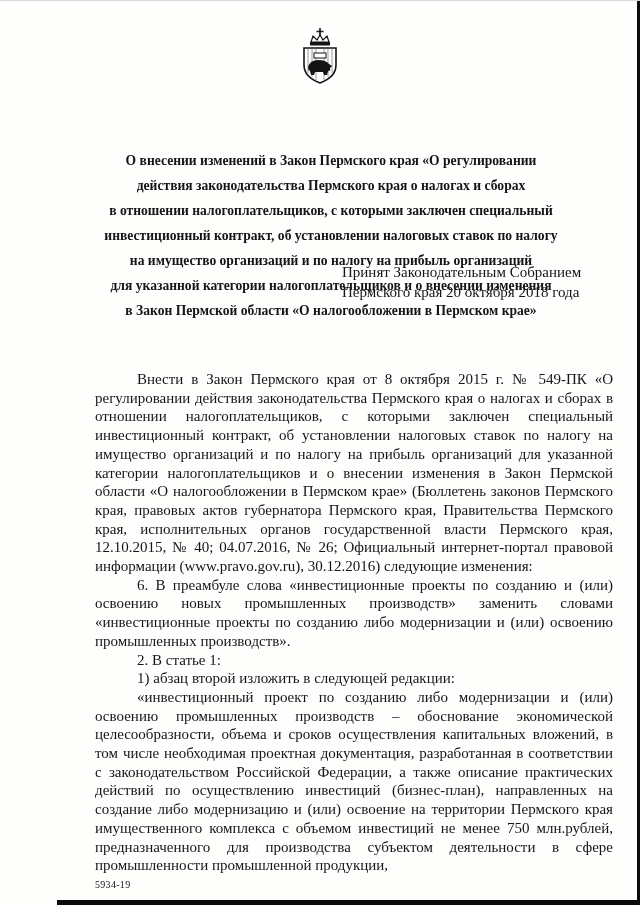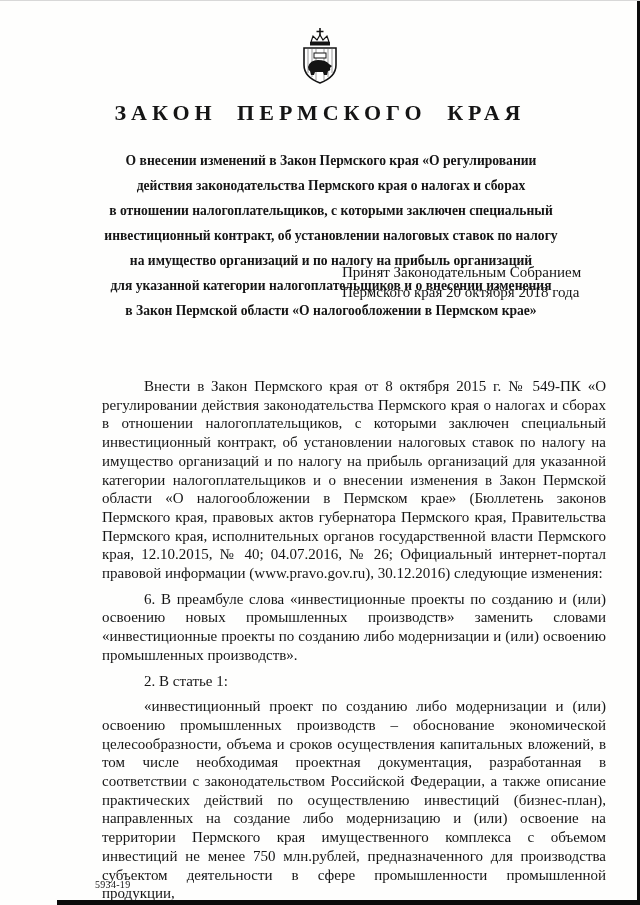--- a/index.html
+++ b/index.html
@@ -68,21 +68,21 @@
   .body-text {
     position: absolute;
     top: 369px;
     left: 95px;
     width: 518px;
     font-size: 15px;
     line-height: 18.7px;
     text-align: justify;
   }
   .body-text p {
-    margin: 7px;
+    margin: 0;
     text-indent: 42px;
   }
   .doc-footer {
     position: absolute;
     left: 95px;
     top: 878px;
     font-size: 10px;
     letter-spacing: 0.3px;
   }
   .edge-right {
@@ -118,38 +118,38 @@
       <path d="M6 21 H38 V38 Q38 50 22 56 Q6 50 6 38 Z" fill="#ffffff" stroke="#141414" stroke-width="1.6"></path>
 
       <path d="M10 22 V46 M14 22 V50 M18 22 V53 M26 22 V53 M30 22 V50 M34 22 V46" stroke="#555555" stroke-width="0.6" fill="none"></path>
 
       <rect x="16" y="26" width="12" height="5" fill="#ffffff" stroke="#141414" stroke-width="1"></rect>
 
       <path d="M10 40 q2 -7 10 -7 q8 0 11 4 l3 2 l-2 2 q1 3 -2 3 l-1 4 h-3 l-1 -3 h-8 l-1 3 h-3 l-1 -4 q-2 -1 -2 -4 Z" fill="#141414"></path>
     </svg>
   </div>
 
-  <div class="doc-title">ЗАКОН ПЕРМСКОГО КРАЯ</div>
 
   <div class="doc-subtitle">О внесении изменений в Закон Пермского края «О регулировании
 действия законодательства Пермского края о налогах и сборах
 в отношении налогоплательщиков, с которыми заключен специальный
 инвестиционный контракт, об установлении налоговых ставок по налогу
 на имущество организаций и по налогу на прибыль организаций
 для указанной категории налогоплательщиков и о внесении изменения
 в Закон Пермской области «О налогообложении в Пермском крае»</div>
 
   <div class="adoption">Принят Законодательным Собранием
 Пермского края 20 октября 2018 года</div>
 
 
   <div class="body-text">
     <p>Внести в Закон Пермского края от 8 октября 2015 г. № 549-ПК «О регулировании действия законодательства Пермского края о налогах и сборах в отношении налогоплательщиков, с которыми заключен специальный инвестиционный контракт, об установлении налоговых ставок по налогу на имущество организаций и по налогу на прибыль организаций для указанной категории налогоплательщиков и о внесении изменения в Закон Пермской области «О налогообложении в Пермском крае» (Бюллетень законов Пермского края, правовых актов губернатора Пермского края, Правительства Пермского края, исполнительных органов государственной власти Пермского края, 12.10.2015, № 40; 04.07.2016, № 26; Официальный интернет-портал правовой информации (www.pravo.gov.ru), 30.12.2016) следующие изменения:</p>
     <p>6. В преамбуле слова «инвестиционные проекты по созданию и (или) освоению новых промышленных производств» заменить словами «инвестиционные проекты по созданию либо модернизации и (или) освоению промышленных производств».</p>
     <p>2. В статье 1:</p>
+    <p>1) абзац второй изложить в следующей редакции:</p>
     <p>«инвестиционный проект по созданию либо модернизации и (или) освоению промышленных производств – обоснование экономической целесообразности, объема и сроков осуществления капитальных вложений, в том числе необходимая проектная документация, разработанная в соответствии с законодательством Российской Федерации, а также описание практических действий по осуществлению инвестиций (бизнес-план), направленных на создание либо модернизацию и (или) освоение на территории Пермского края имущественного комплекса с объемом инвестиций не менее 750 млн.рублей, предназначенного для производства субъектом деятельности в сфере промышленности промышленной продукции,</p>
   </div>
 
   <div class="doc-footer">5934-19</div>
 
   <div class="edge-right"></div>
   <div class="edge-bottom"></div>
 
 </div>
 

